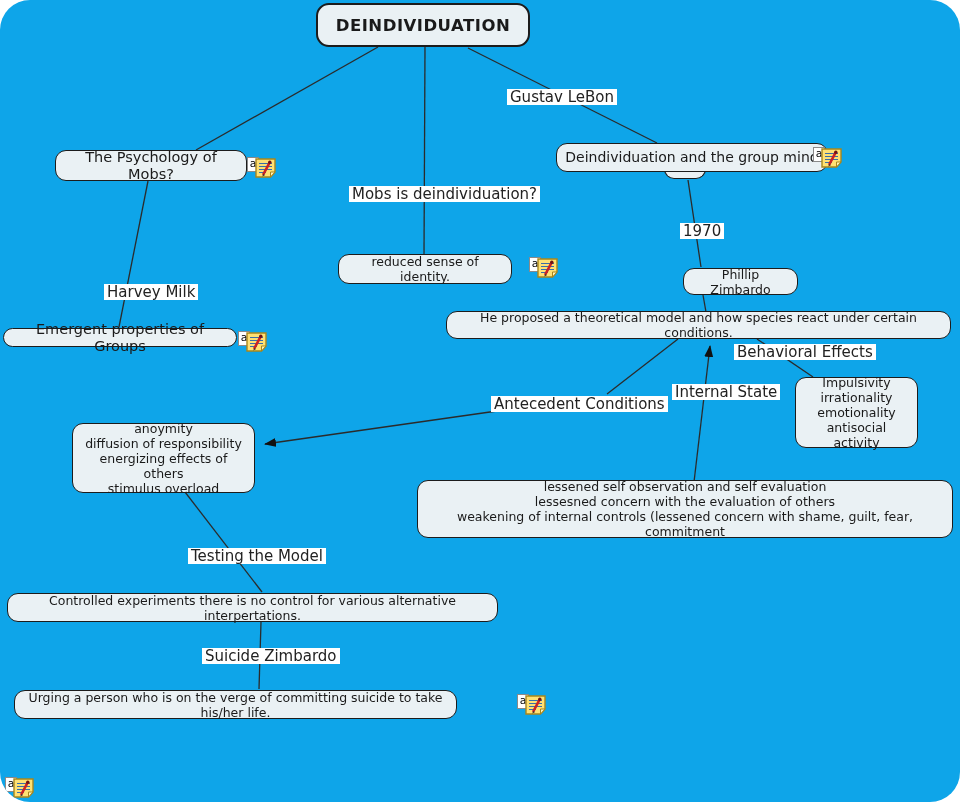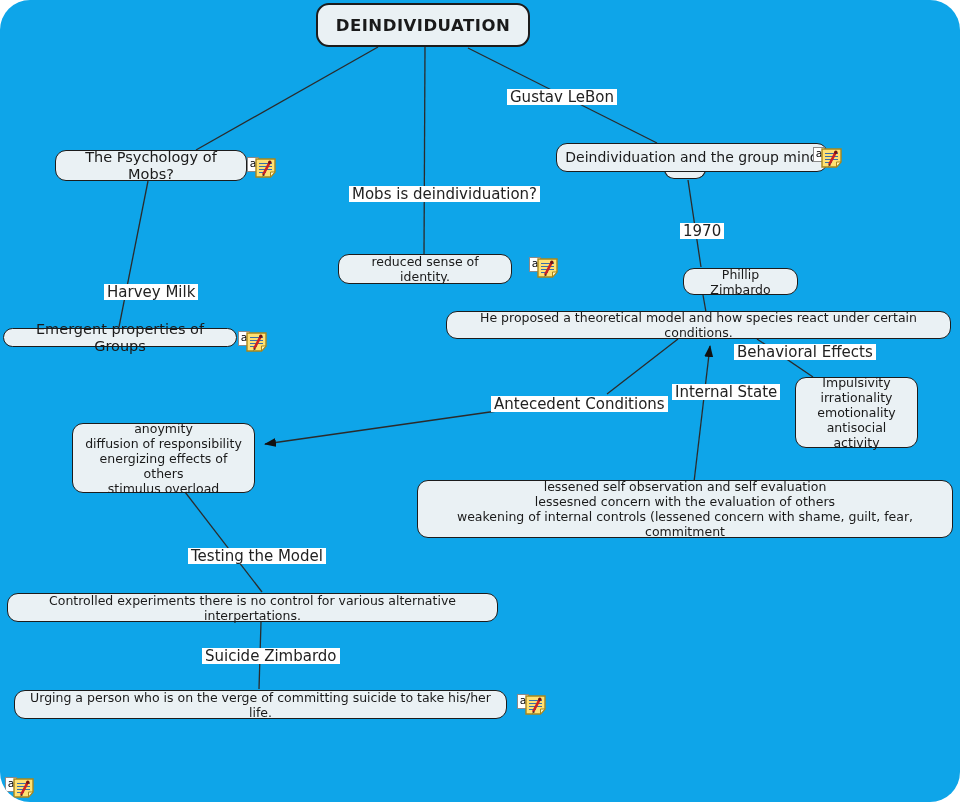--- a/index.html
+++ b/index.html
@@ -92,21 +92,21 @@
 stimulus overload</div>
 
   <div class="node" style="left:417px;top:480px;width:536px;height:58px;">lessened self observation and self evaluation
 lessesned concern with the evaluation of others
 weakening of internal controls (lessened concern with shame, guilt, fear, commitment</div>
 
   <div class="node big" style="left:3px;top:328px;width:234px;height:19px;">Emergent properties of Groups</div>
 
   <div class="node" style="left:7px;top:593px;width:491px;height:29px;">Controlled experiments there is no control for various alternative interpertations.</div>
 
-  <div class="node" style="left:14px;top:690px;width:493px;height:29px;">Urging a person who is on the verge of committing suicide to take his/her life.</div>
+  <div class="node" style="left:14px;top:690px;width:443px;height:29px;">Urging a person who is on the verge of committing suicide to take his/her life.</div>
 
   <div class="lbl" style="left:507px;top:89px;">Gustav LeBon</div>
   <div class="lbl" style="left:349px;top:186px;">Mobs is deindividuation?</div>
   <div class="lbl" style="left:104px;top:244px;margin-top:40px;">Harvey Milk</div>
   <div class="lbl" style="left:680px;top:223px;">1970</div>
   <div class="lbl" style="left:491px;top:396px;">Antecedent Conditions</div>
   <div class="lbl" style="left:672px;top:384px;">Internal State</div>
   <div class="lbl" style="left:734px;top:344px;">Behavioral Effects</div>
   <div class="lbl" style="left:152px;top:548px;margin-left:36px;">Testing the Model</div>
   <div class="lbl" style="left:202px;top:648px;">Suicide Zimbardo</div>

